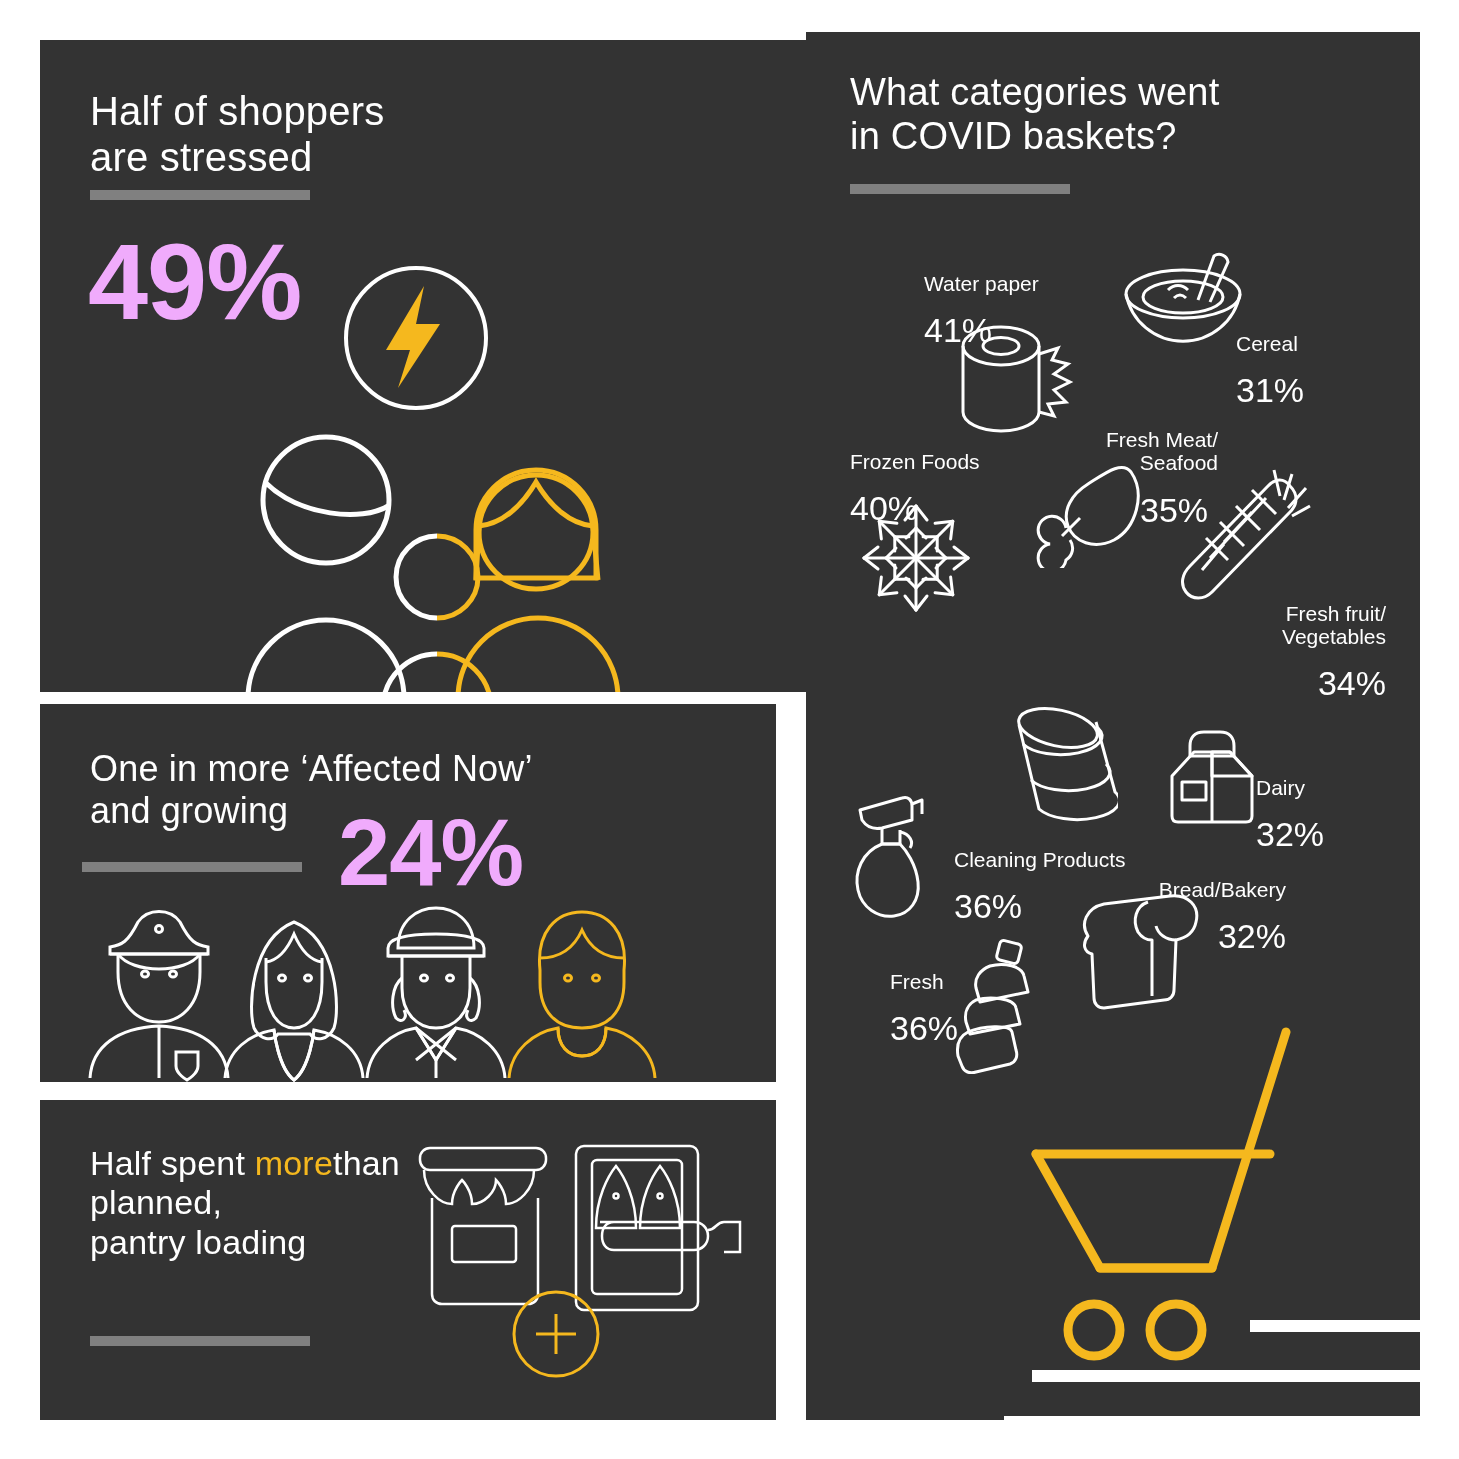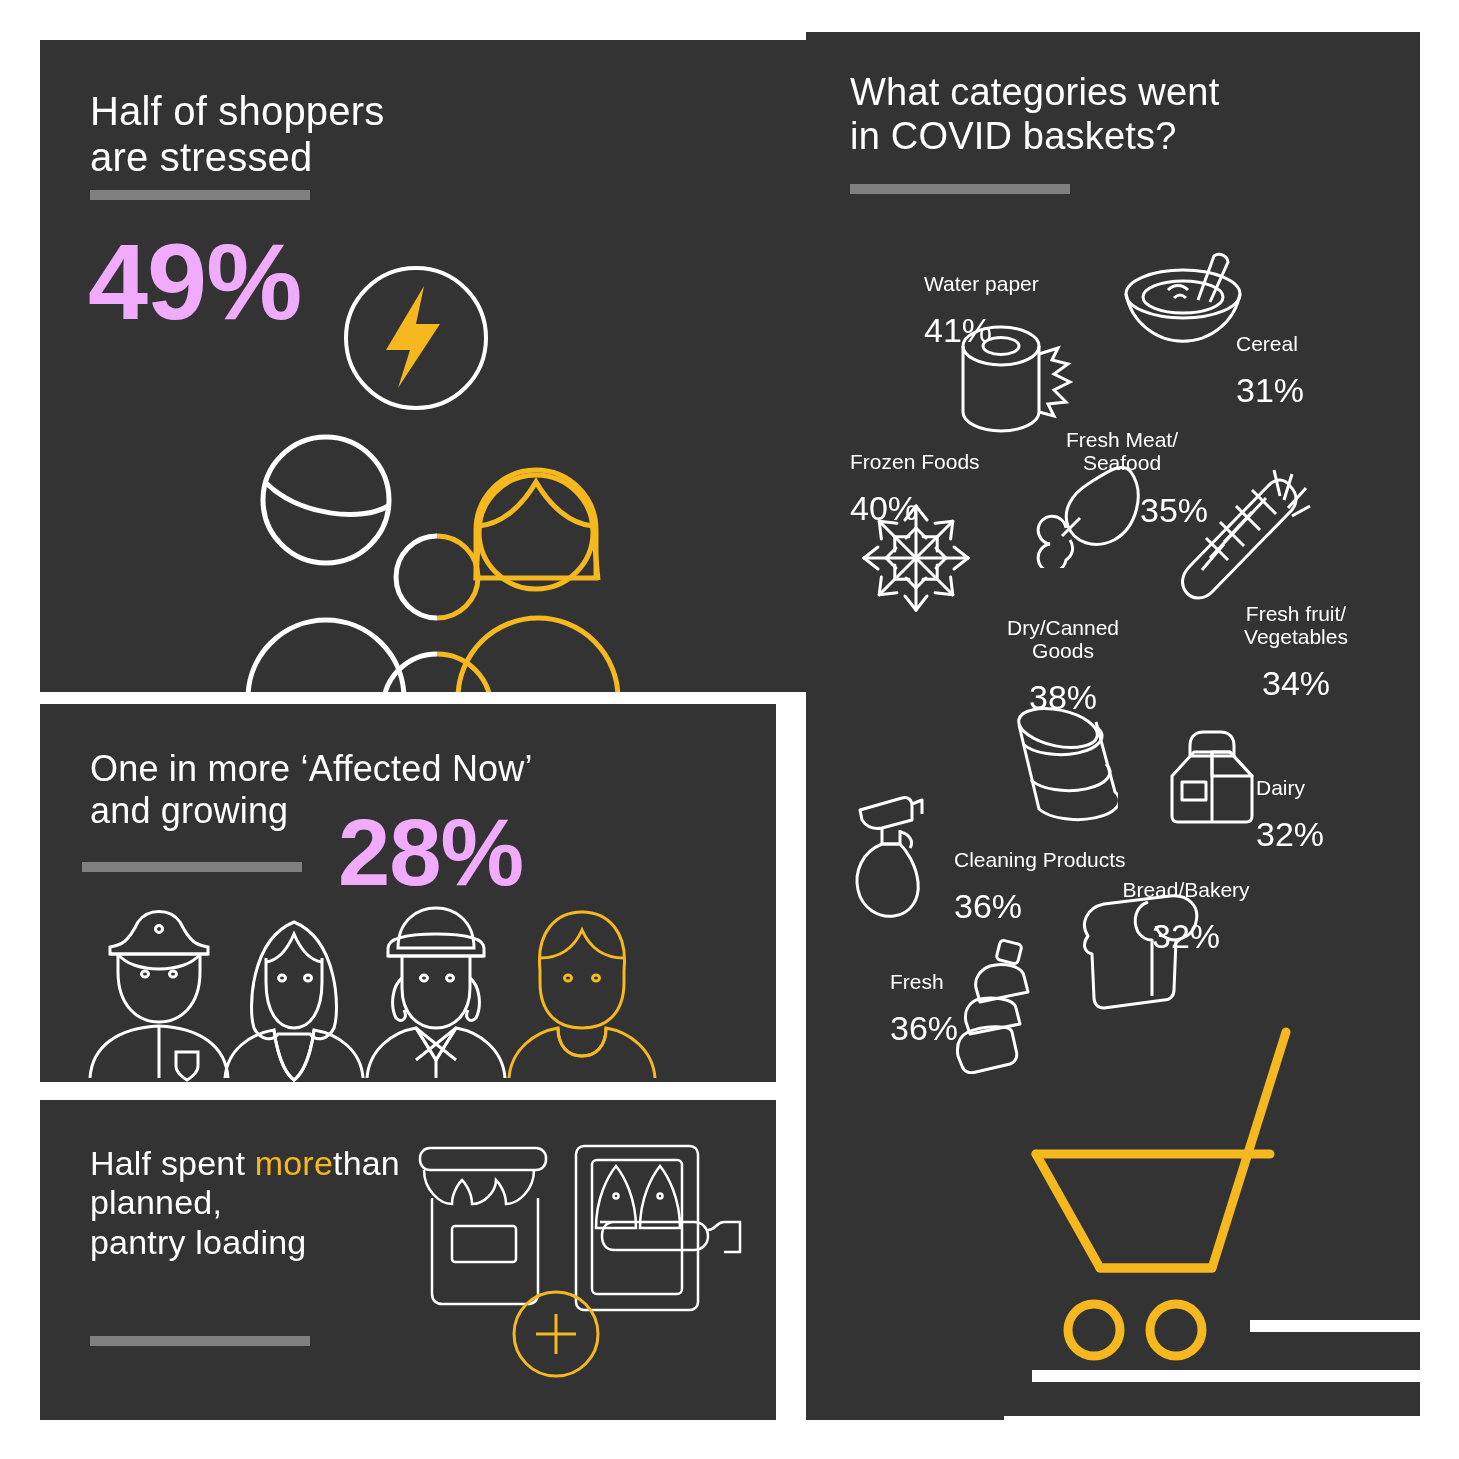--- a/index.html
+++ b/index.html
@@ -58,21 +58,21 @@
   
   .cat {
     position: absolute;
     color: #ffffff;
     font-weight: 300;
     line-height: 1.1;
     white-space: pre-line;
   }
   .cat-name { font-size: 21px; display: block; }
   .cat-pct  { font-size: 34px; display: block; font-weight: 300; }
-  .cat.align-right { text-align: center; }
+  .cat.align-right { text-align: right; }
 
   
   .icon-svg { position: absolute; display: block; }
   .wbar { position: absolute; background: #ffffff; height: 12px; }
 </style>
 </head>
 <body>
 
 <div class="stage">
 
@@ -113,21 +113,21 @@
     </svg>
   </section>
 
   <section class="panel" id="panel-affected">
 
     <div class="headline" style="left:50px; top:44px; width:520px; font-size:36px;">One in more ‘Affected Now’
 and growing</div>
 
     <div class="rule" style="left:42px; top:158px; width:220px;"></div>
 
-    <div class="big-stat" style="left:298px; top:102px; font-size:94px;">28%</div>
+    <div class="big-stat" style="left:298px; top:102px; font-size:94px;">24%</div>
 
     <svg class="icon-svg" style="left:48px; top:196px;" width="604" height="182" viewBox="0 0 604 182">
       <g fill="none" stroke="#ffffff" stroke-width="3">
         <path d="M22 47 C34 45 40 42 50 22 C60 8 82 8 92 22 C102 42 108 45 120 47 L120 54 L22 54 Z"></path>
         <line x1="22" y1="54" x2="120" y2="54"></line>
         <circle cx="71" cy="29" r="3.5"></circle>
         <path d="M30 54 C44 74 98 74 112 54"></path>
         <path d="M30 54 L30 72 C30 106 50 122 71 122 C92 122 112 106 112 72 L112 54"></path>
         <ellipse cx="57" cy="74" rx="3.5" ry="3"></ellipse>
         <ellipse cx="85" cy="74" rx="3.5" ry="3"></ellipse>
@@ -325,25 +325,20 @@
         <path d="M86 46 L58 76 M72 60 L44 90 M58 76 L30 106 M44 92 L22 118"></path>
         <path d="M72 38 L96 62 M56 54 L80 78 M40 70 L64 94 M26 86 L48 108"></path>
       </g>
     </svg>
     <div class="cat align-right" style="left:400px; top:552px; width:180px;">
       <span class="cat-name">Fresh fruit/
 Vegetables</span>
       <span class="cat-pct">34%</span>
     </div>
 
-    <div class="cat" style="left:182px; top:566px; width:150px; text-align:center;">
-      <span class="cat-name">Dry/Canned
-Goods</span>
-      <span class="cat-pct">38%</span>
-    </div>
     <svg class="icon-svg" style="left:204px; top:672px;" width="108" height="124" viewBox="0 0 108 124">
       <g fill="none" stroke="#ffffff" stroke-width="3">
         <ellipse cx="48" cy="24" rx="40" ry="18" transform="rotate(12 48 24)"></ellipse>
         <path d="M9 21 L29 105 A40 18 0 0 0 105 88 L86 18" transform="rotate(0 48 24)"></path>
         <path d="M13 40 A40 18 0 0 0 88 24"></path>
         <path d="M21 76 A40 18 0 0 0 96 60"></path>
       </g>
     </svg>
 
     <svg class="icon-svg" style="left:348px; top:686px;" width="112" height="112" viewBox="0 0 112 112">

